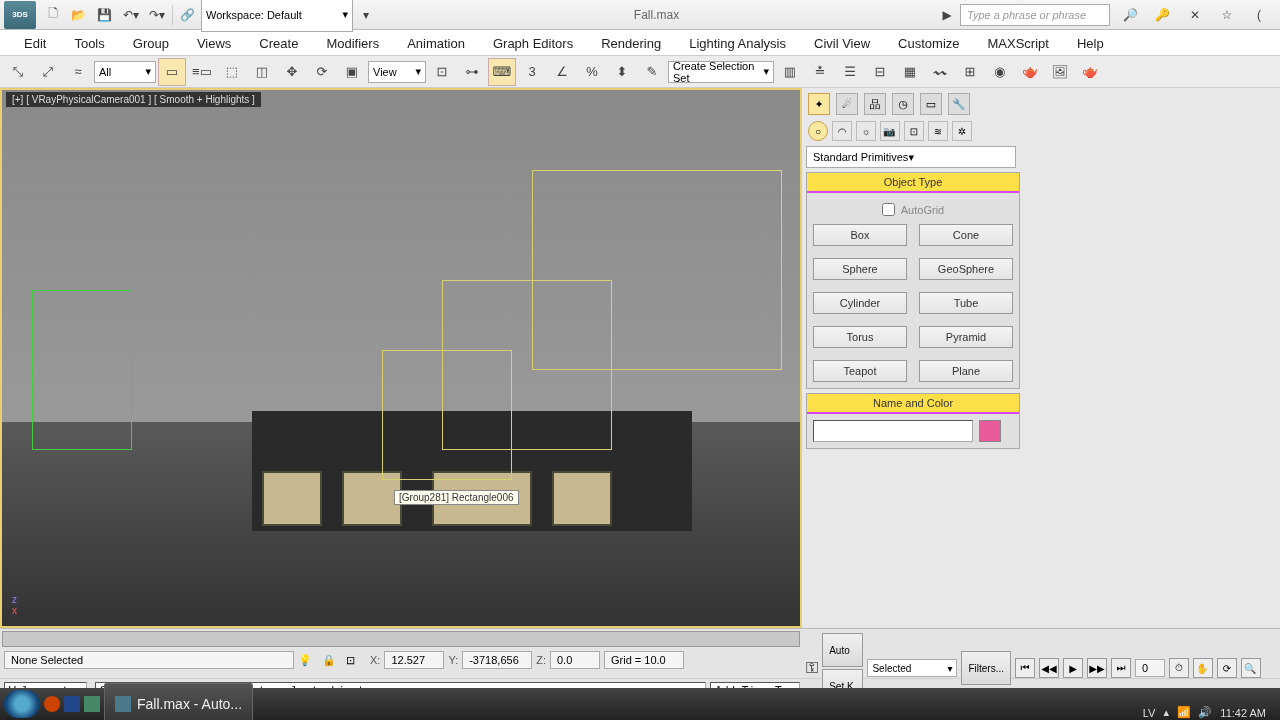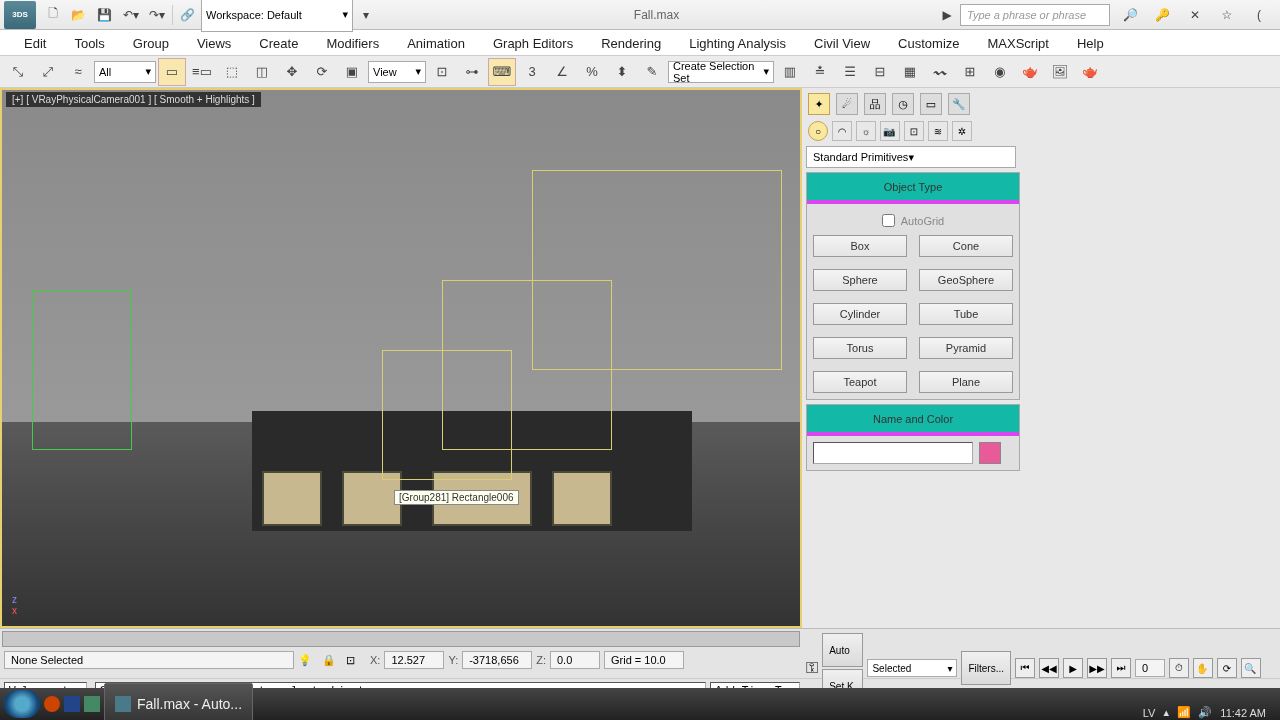--- a/index.html
+++ b/index.html
@@ -36,21 +36,21 @@
 
 .command-panel { width:478px; background:#e8e8e8; padding:4px; display:flex; flex-direction:column; gap:4px; }
 .cp-tabs { display:flex; gap:6px; height:24px; align-items:center; padding:0 2px; }
 .cp-tab { width:22px; height:22px; border:1px solid #aaa; background:#ddd; display:flex; align-items:center; justify-content:center; font-size:11px; }
 .cp-tab.active { background:#f8e8a0; border-color:#c8a050; }
 .cp-subtabs { display:flex; gap:4px; height:22px; align-items:center; padding:0 2px; }
 .cp-sub { width:20px; height:20px; border:1px solid #bbb; display:flex; align-items:center; justify-content:center; font-size:10px; }
 .cp-sub.active { background:#f8e8a0; border-color:#c8a050; border-radius:50%; }
 .cp-combo { height:22px; border:1px solid #aaa; background:#fff; font-size:11px; padding:2px 6px; display:flex; align-items:center; justify-content:flex-start; width:210px; }
 .rollup { width:214px; border:1px solid #aaa; background:#e0e0e0; }
-.rollup-header { height:31px; background:#14b8a6; border-bottom:4px solid #d946ef; font-size:11px; display:flex; align-items:center; justify-content:center; color:#333; }
+.rollup-header { height:20px; background:#fde047; border-bottom:2px solid #d946ef; font-size:11px; display:flex; align-items:center; justify-content:center; color:#333; }
 .rollup-body { padding:6px; }
 .obj-grid { display:grid; grid-template-columns:1fr 1fr; gap:12px; }
 .obj-btn { height:22px; border:1px solid #999; background:linear-gradient(#f4f4f4,#e4e4e4); font-size:11px; color:#333; display:flex; align-items:center; justify-content:center; cursor:pointer; }
 .autogrid-row { display:flex; align-items:center; justify-content:center; gap:6px; padding:4px 0 8px 0; font-size:11px; color:#888; }
 .name-input { width:160px; height:22px; border:1px inset #aaa; background:#fff; }
 .color-swatch { width:22px; height:22px; background:#e85a9a; border:1px solid #888; }
 
 .timeline-area { height:50px; background:#e4e4e4; border-top:1px solid #bbb; display:flex; }
 .timeline-left { width:802px; display:flex; flex-direction:column; }
 .slider-track { height:16px; background:#c8c8c8; border:1px solid #999; margin:2px; position:relative; }

